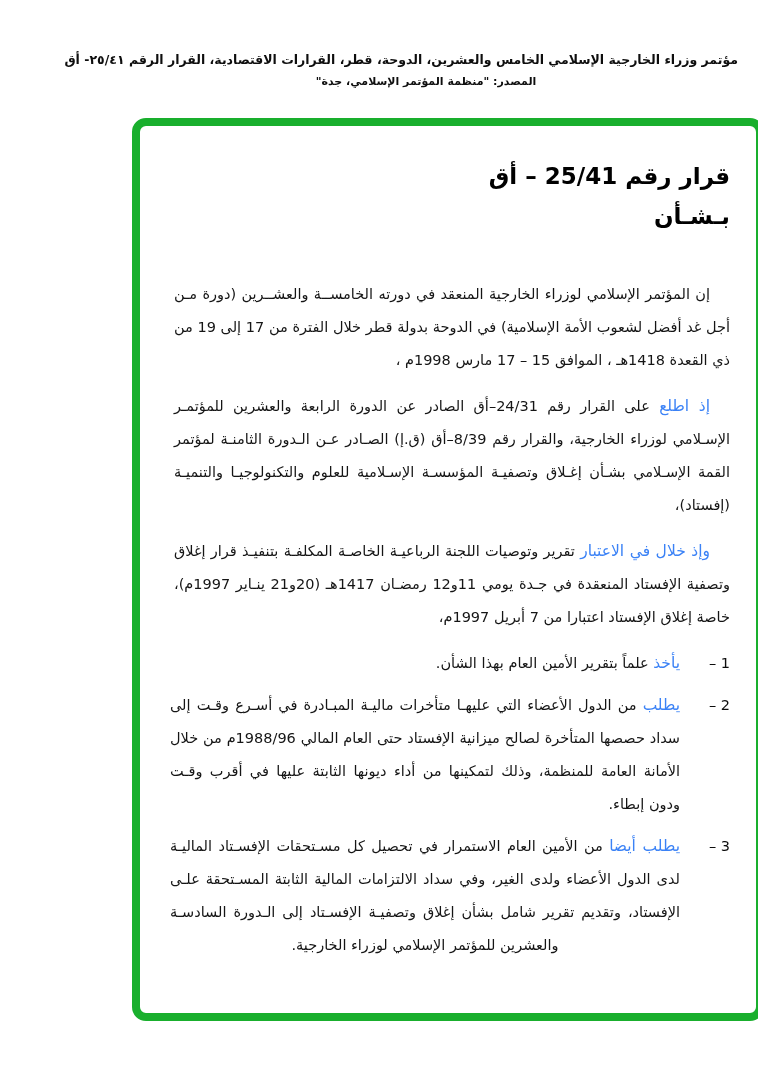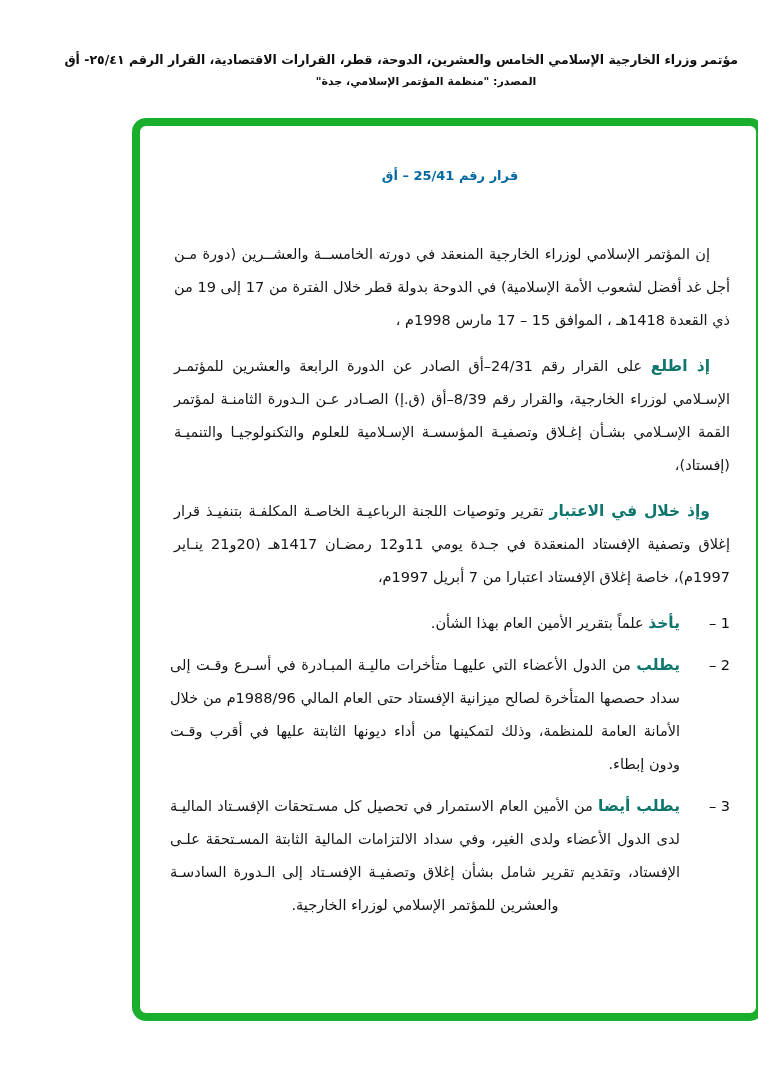--- a/index.html
+++ b/index.html
@@ -46,38 +46,38 @@
     top: 118px;
     width: 632px;
     min-height: 903px;
     box-sizing: border-box;
     border: 8px solid #19af2d;
     border-radius: 14px;
     background: #ffffff;
     padding: 28px 26px 30px 30px;
   }
   .title-block {
-    text-align: center;
+    text-align: right;
     font-weight: bold;
-    font-size: 13px;
+    font-size: 23px;
     line-height: 40px;
-    color: #0369a1;
+    color: #000000;
     margin: 2px 0 42px 0;
   }
   .para {
     margin: 0 0 13px 4px;
     font-size: 14.5px;
     line-height: 33px;
     text-align: justify;
     text-indent: 20px;
   }
   .para .lead, .item .lead {
-    font-weight: bold;
+    font-weight: normal;
     font-size: 15.5px;
-    color: #0f766e;
+    color: #3b82f6;
   }
   .ops {
     margin-top: 4px;
   }
   .item {
     display: flex;
     margin: 0 0 9px 0;
     font-size: 14.5px;
     line-height: 33px;
   }
@@ -100,20 +100,21 @@
 
   <div class="doc-header">
     <div class="h1">مؤتمر وزراء الخارجية الإسلامي الخامس والعشرين، الدوحة، قطر، القرارات الاقتصادية، القرار الرقم ٢٥/٤١- أق</div>
     <div class="h2">المصدر: "منظمة المؤتمر الإسلامي، جدة"</div>
   </div>
 
   <div class="green-box">
 
     <div class="title-block">
       <div>قرار رقم 25/41 – أق</div>
+      <div>بـشـأن</div>
     </div>
 
     <p class="para">
       <span>إن المؤتمر الإسلامي لوزراء الخارجية المنعقد في دورته الخامســة والعشــرين (دورة مـن أجل غد أفضل لشعوب الأمة الإسلامية) في الدوحة بدولة قطر خلال الفترة من 17 إلى 19 من ذي القعدة 1418هـ ، الموافق 15 – 17 مارس 1998م ،</span>
     </p>
 
     <p class="para">
       <b class="lead">إذ اطلع</b>
       <span>على القرار رقم 24/31–أق الصادر عن الدورة الرابعة والعشرين للمؤتمـر الإسـلامي لوزراء الخارجية، والقرار رقم 8/39–أق (ق.إ) الصـادر عـن الـدورة الثامنـة لمؤتمر القمة الإسـلامي بشـأن إغـلاق وتصفيـة المؤسسـة الإسـلامية للعلوم والتكنولوجيـا والتنميـة (إفستاد)،</span>
     </p>

